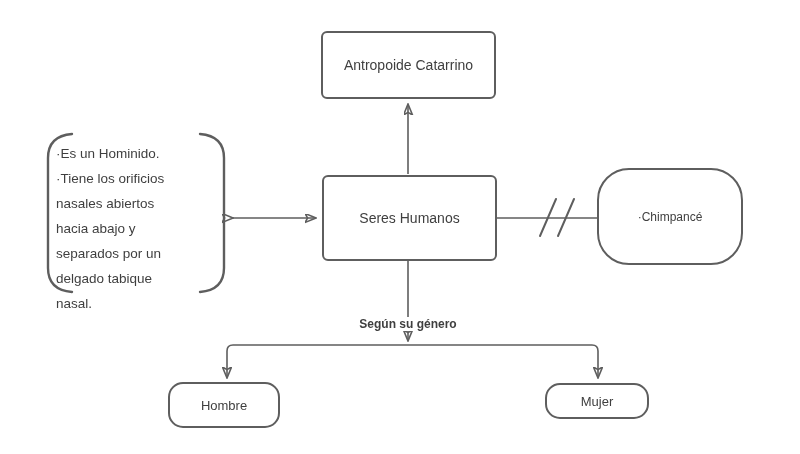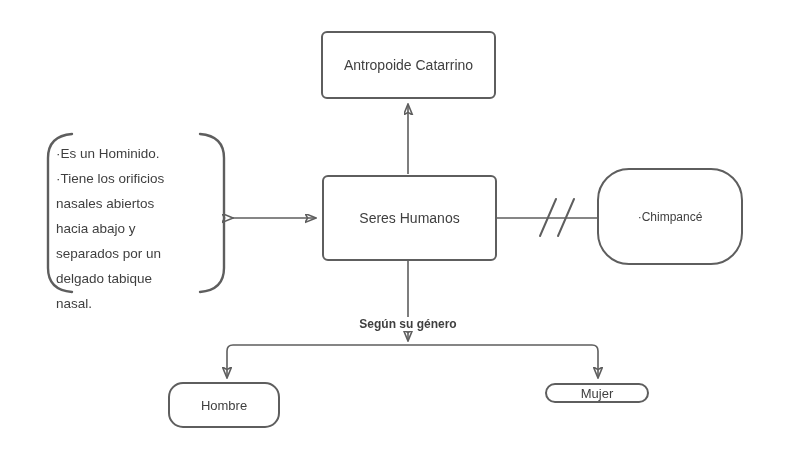--- a/index.html
+++ b/index.html
@@ -103,19 +103,19 @@
 nasal.</div>
 
   <div class="node node-round" style="left:597px;top:168px;width:146px;height:97px;">
     <span>·Chimpancé</span>
   </div>
 
   <div class="node node-pill" style="left:168px;top:382px;width:112px;height:46px;">
     <span>Hombre</span>
   </div>
 
-  <div class="node node-pill" style="left:545px;top:383px;width:104px;height:20px;">
+  <div class="node node-pill" style="left:545px;top:383px;width:104px;height:36px;">
     <span>Mujer</span>
   </div>
 
   <div class="edge-label">Según su género</div>
 
 </div>
 
 </body></html>

